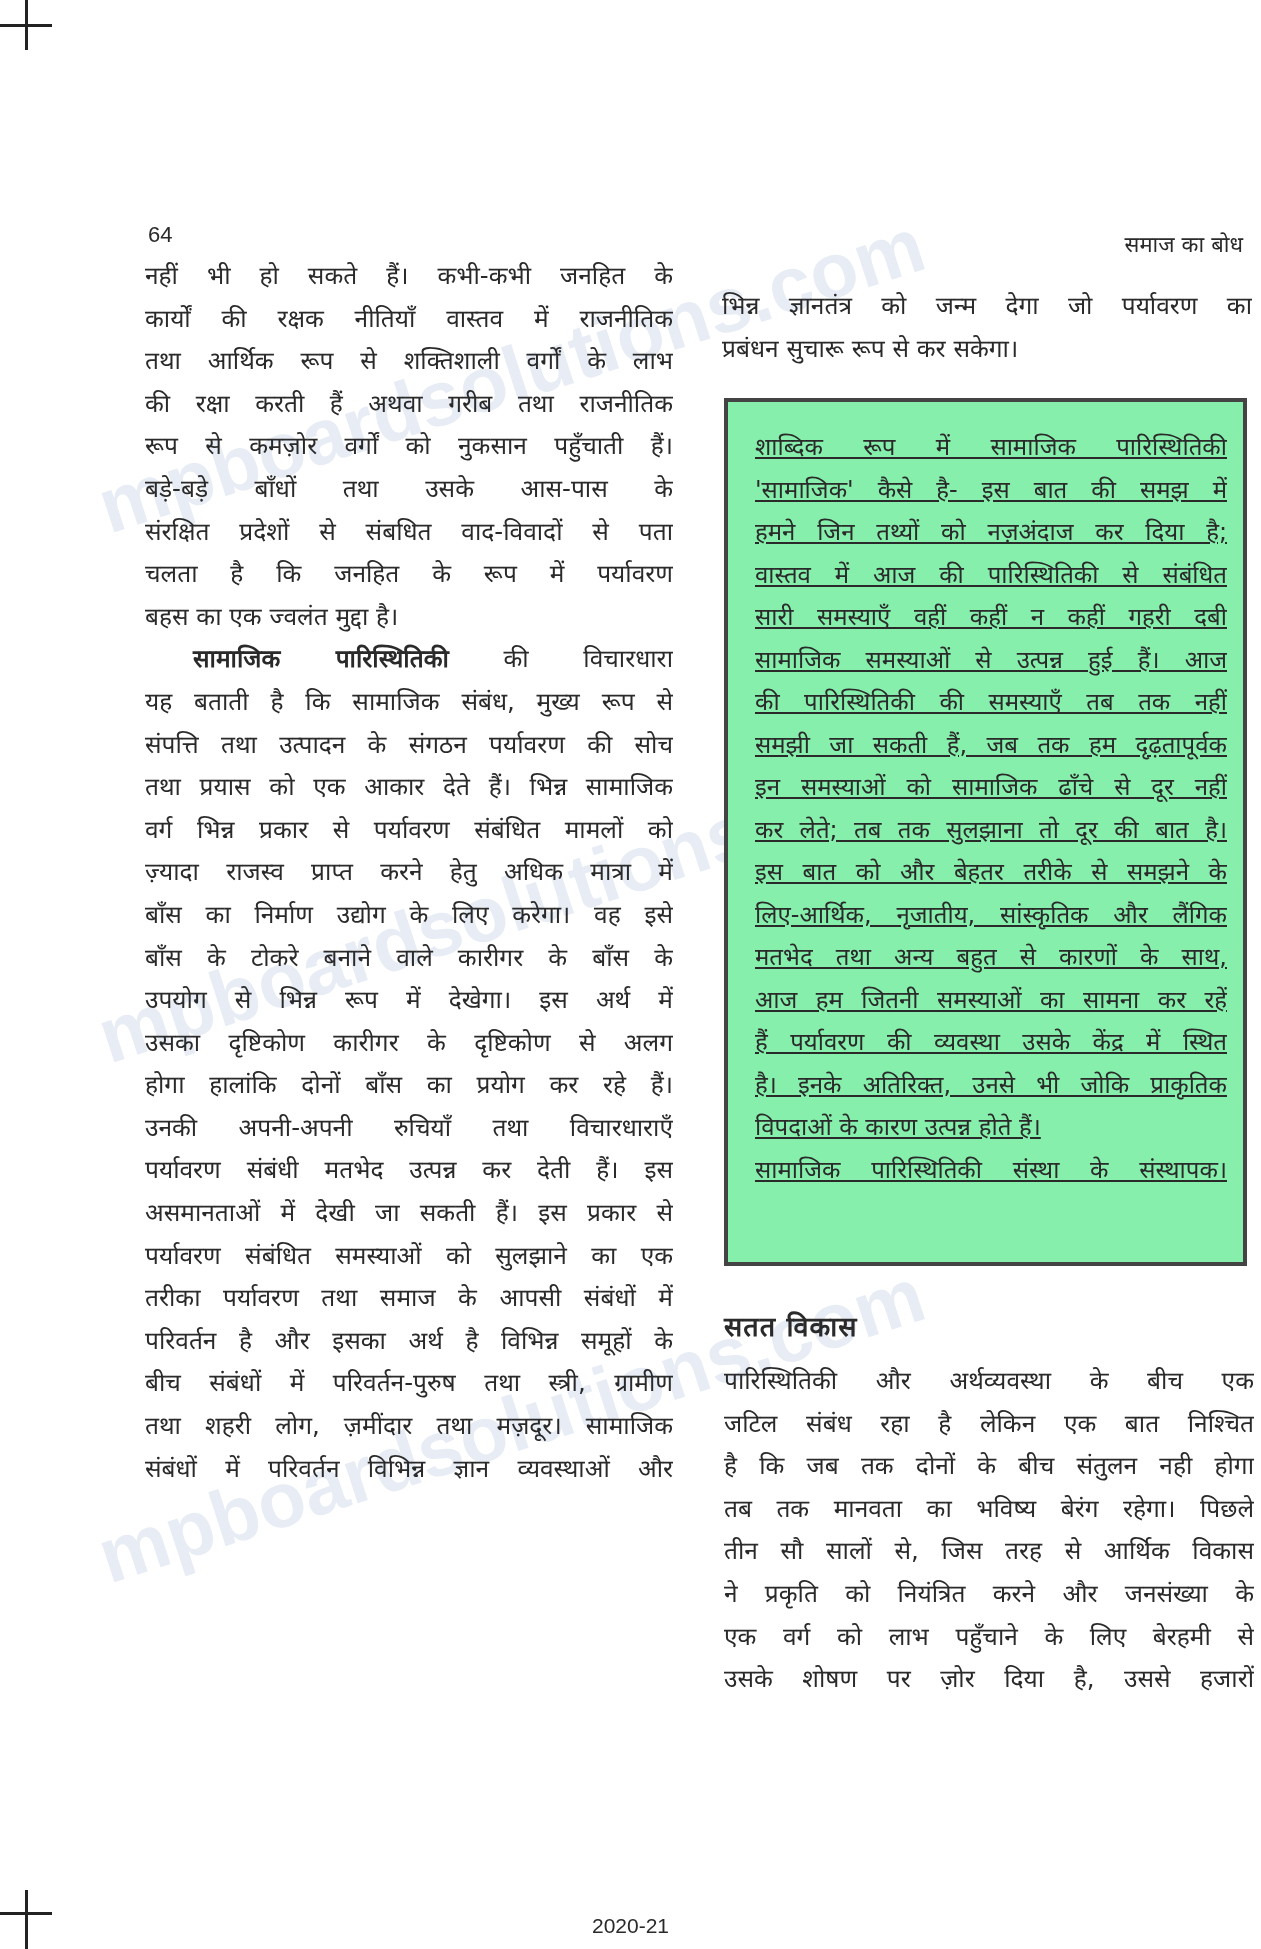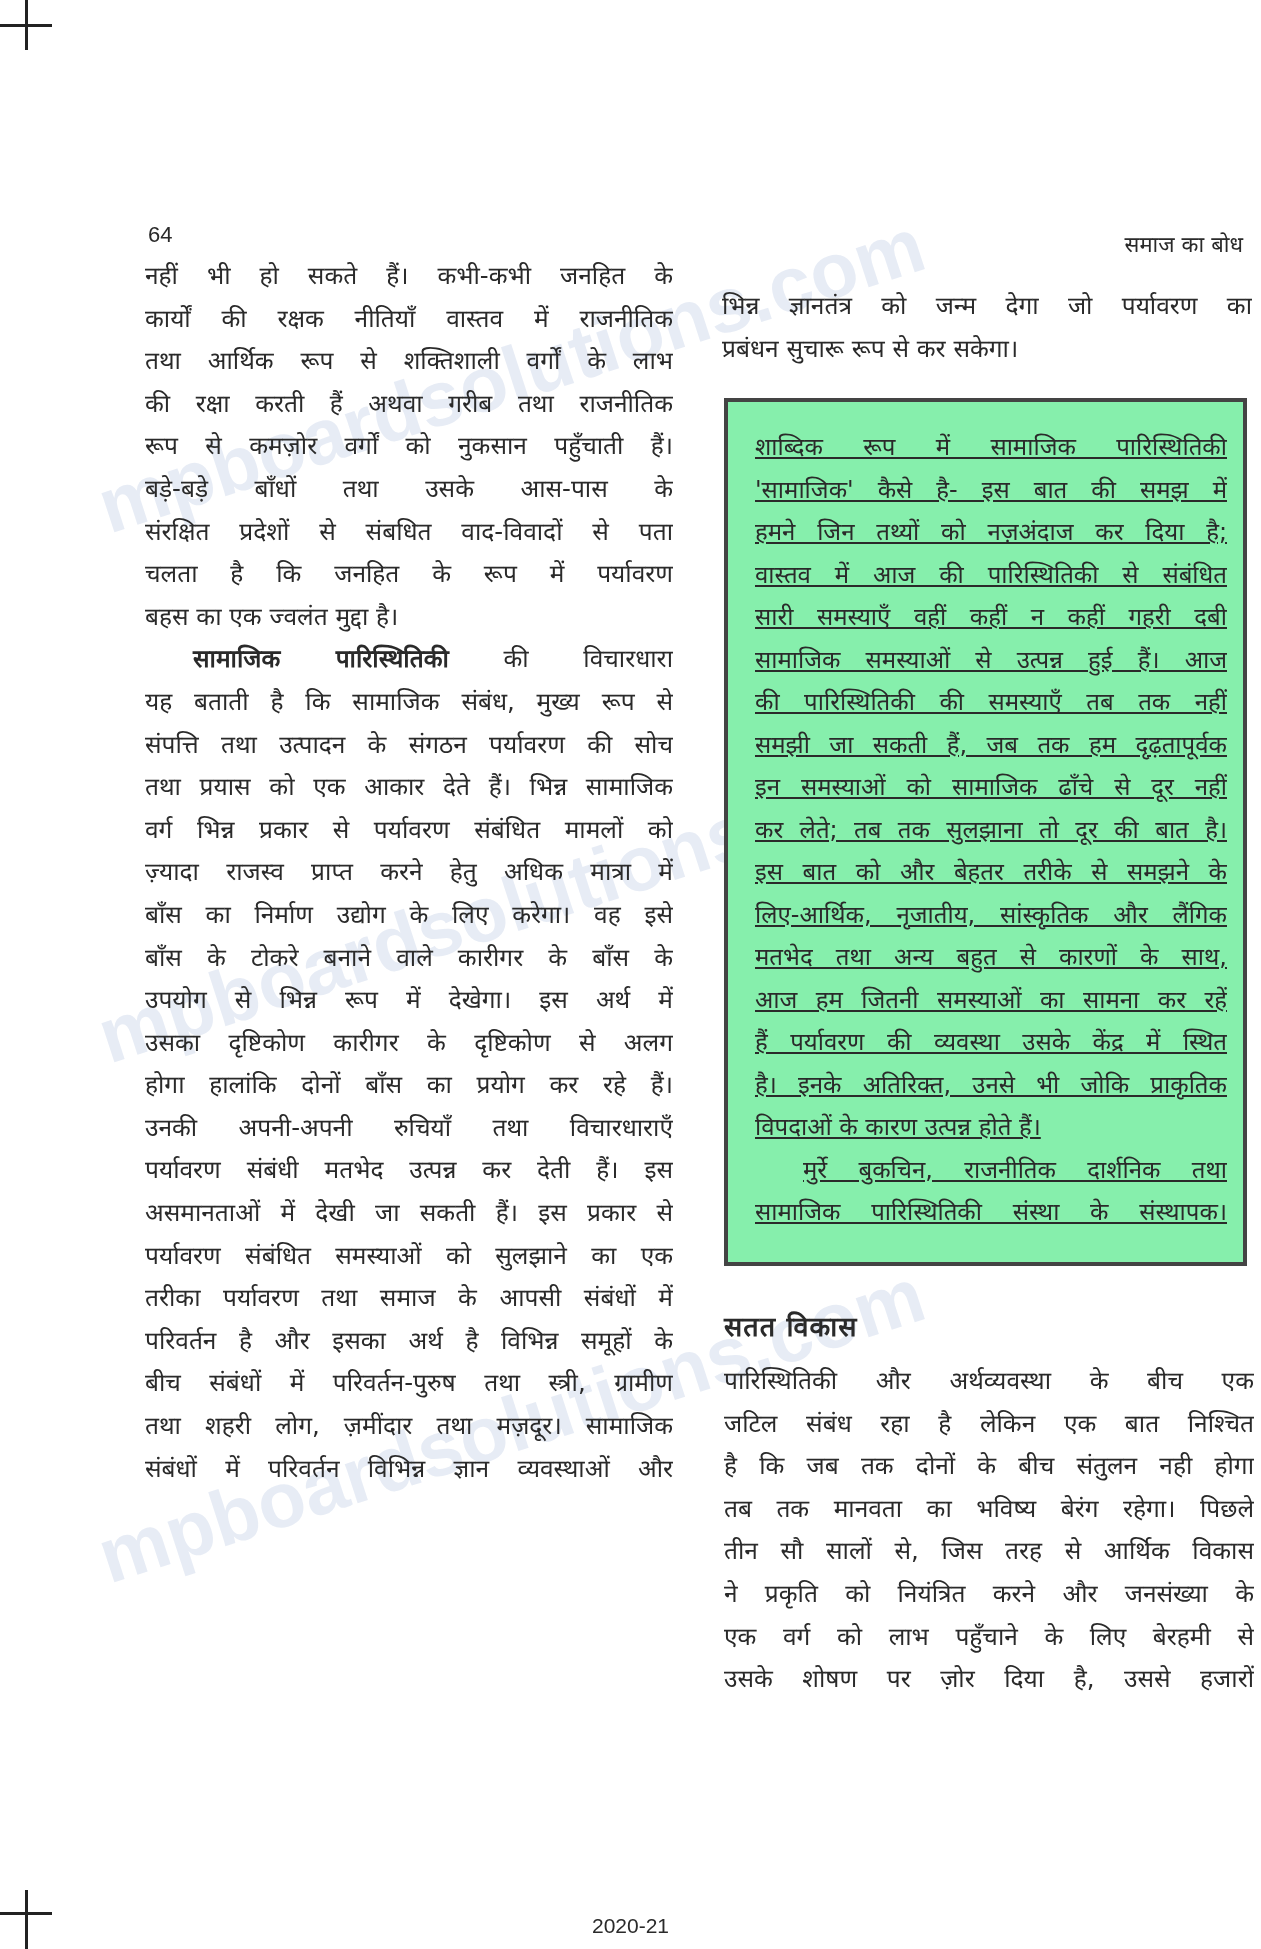--- a/index.html
+++ b/index.html
@@ -88,21 +88,20 @@
   <span class="line">समझी जा सकती हैं, जब तक हम दृढ़तापूर्वक</span>
   <span class="line">इन समस्याओं को सामाजिक ढाँचे से दूर नहीं</span>
   <span class="line">कर लेते; तब तक सुलझाना तो दूर की बात है।</span>
   <span class="line">इस बात को और बेहतर तरीके से समझने के</span>
   <span class="line">लिए-आर्थिक, नृजातीय, सांस्कृतिक और लैंगिक</span>
   <span class="line">मतभेद तथा अन्य बहुत से कारणों के साथ,</span>
   <span class="line">आज हम जितनी समस्याओं का सामना कर रहें</span>
   <span class="line">हैं पर्यावरण की व्यवस्था उसके केंद्र में स्थित</span>
   <span class="line">है। इनके अतिरिक्त, उनसे भी जोकि प्राकृतिक</span>
   <span class="line last">विपदाओं के कारण उत्पन्न होते हैं।</span>
-  <span class="line indent">मुर्रे बुकचिन, राजनीतिक दार्शनिक तथा</span>
   <span class="line">सामाजिक पारिस्थितिकी संस्था के संस्थापक।</span>
 </div>
 
 <div class="section-heading">सतत विकास</div>
 
 <div class="col col-right2">
   <span class="line">पारिस्थितिकी और अर्थव्यवस्था के बीच एक</span>
   <span class="line">जटिल संबंध रहा है लेकिन एक बात निश्चित</span>
   <span class="line">है कि जब तक दोनों के बीच संतुलन नही होगा</span>
   <span class="line">तब तक मानवता का भविष्य बेरंग रहेगा। पिछले</span>

